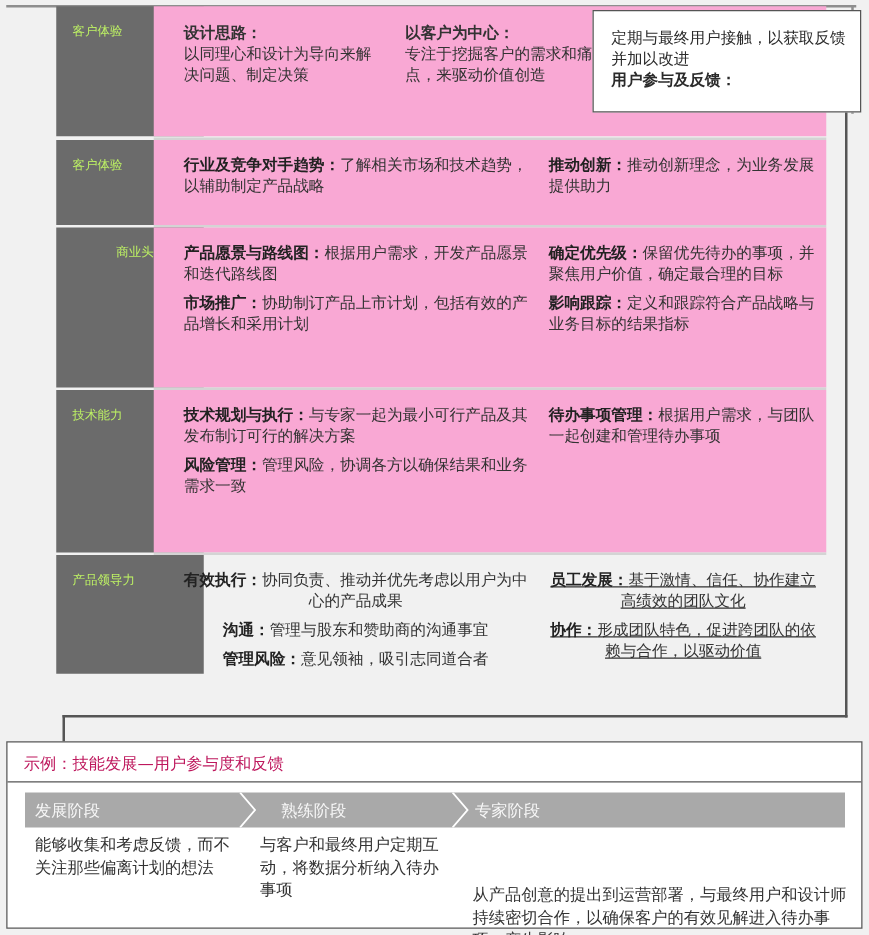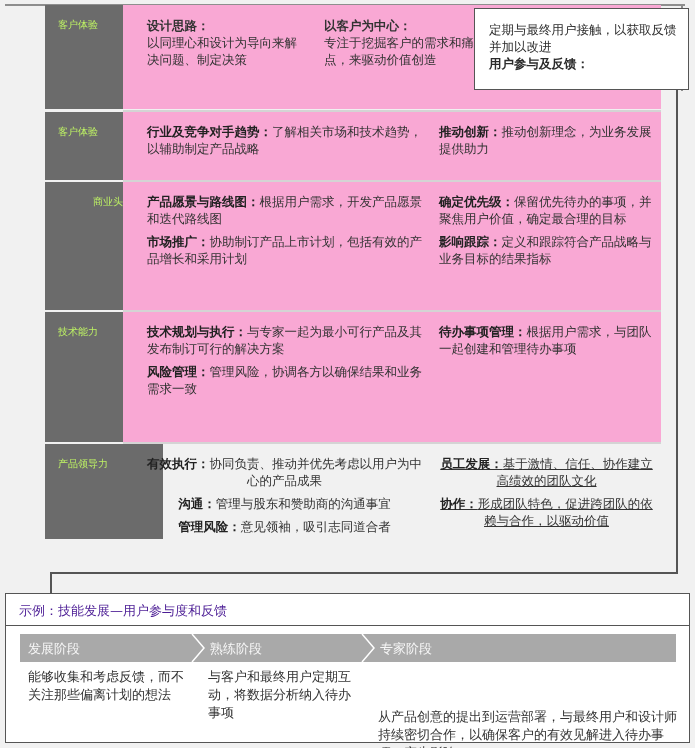--- a/index.html
+++ b/index.html
@@ -30,21 +30,21 @@
   }
   .highlight b { font-weight: bold; }
   .right-frame { position: absolute; left: 681px; top: 5px; width: 1.5px; height: 86px; background: #8e8e8e; }
   .vline { position: absolute; background: #555; }
   .example {
     position: absolute; left: 5px; top: 593px; width: 685px; height: 150px;
     background: #fff; border: 1.5px solid #555; box-sizing: border-box;
   }
   .ex-title {
     height: 32px; border-bottom: 1.5px solid #555; font-size: 13px;
-    padding: 8px 0 0 13px; box-sizing: border-box; color: #4c1d95;
+    padding: 8px 0 0 13px; box-sizing: border-box; color: #be185d;
   }
   .stage-bar { position: absolute; left: 14px; top: 40px; width: 656px; height: 28px; background: #a9a9a9; }
   .stage-label { position: absolute; top: 6px; color: #f7f7f7; font-size: 13px; }
   .chev { position: absolute; top: 0; }
   .stage-desc { position: absolute; top: 74px; font-size: 13px; line-height: 18px; color: #333; }
 </style>
 </head>
 <body>
 
 <div class="top-rule"></div>
@@ -134,21 +134,21 @@
 <div class="vline" style="left:50px;top:572px;width:628px;height:1.5px;"></div>
 <div class="vline" style="left:50px;top:572px;width:1.5px;height:22px;"></div>
 
 <div class="example">
   <div class="ex-title">示例：技能发展—用户参与度和反馈</div>
   <div class="stage-bar">
     <span class="stage-label" style="left:8px;">发展阶段</span>
     <svg class="chev" style="left:170px;" width="22" height="28">
       <polyline points="2,0 14,14 2,28" fill="none" stroke="#ffffff" stroke-width="1.5"></polyline>
     </svg>
-    <span class="stage-label" style="left:190px;">熟练阶段</span>
+    <span class="stage-label" style="left:205px;">熟练阶段</span>
     <svg class="chev" style="left:340px;" width="22" height="28">
       <polyline points="2,0 14,14 2,28" fill="none" stroke="#ffffff" stroke-width="1.5"></polyline>
     </svg>
     <span class="stage-label" style="left:360px;">专家阶段</span>
   </div>
   <div class="stage-desc" style="left:22px;width:162px;">能够收集和考虑反馈，而不关注那些偏离计划的想法</div>
   <div class="stage-desc" style="left:202px;width:146px;">与客户和最终用户定期互动，将数据分析纳入待办事项</div>
   <div class="stage-desc" style="left:372px;width:300px;margin-top:40px;">从产品创意的提出到运营部署，与最终用户和设计师持续密切合作，以确保客户的有效见解进入待办事项，产生影响</div>
 </div>
 

